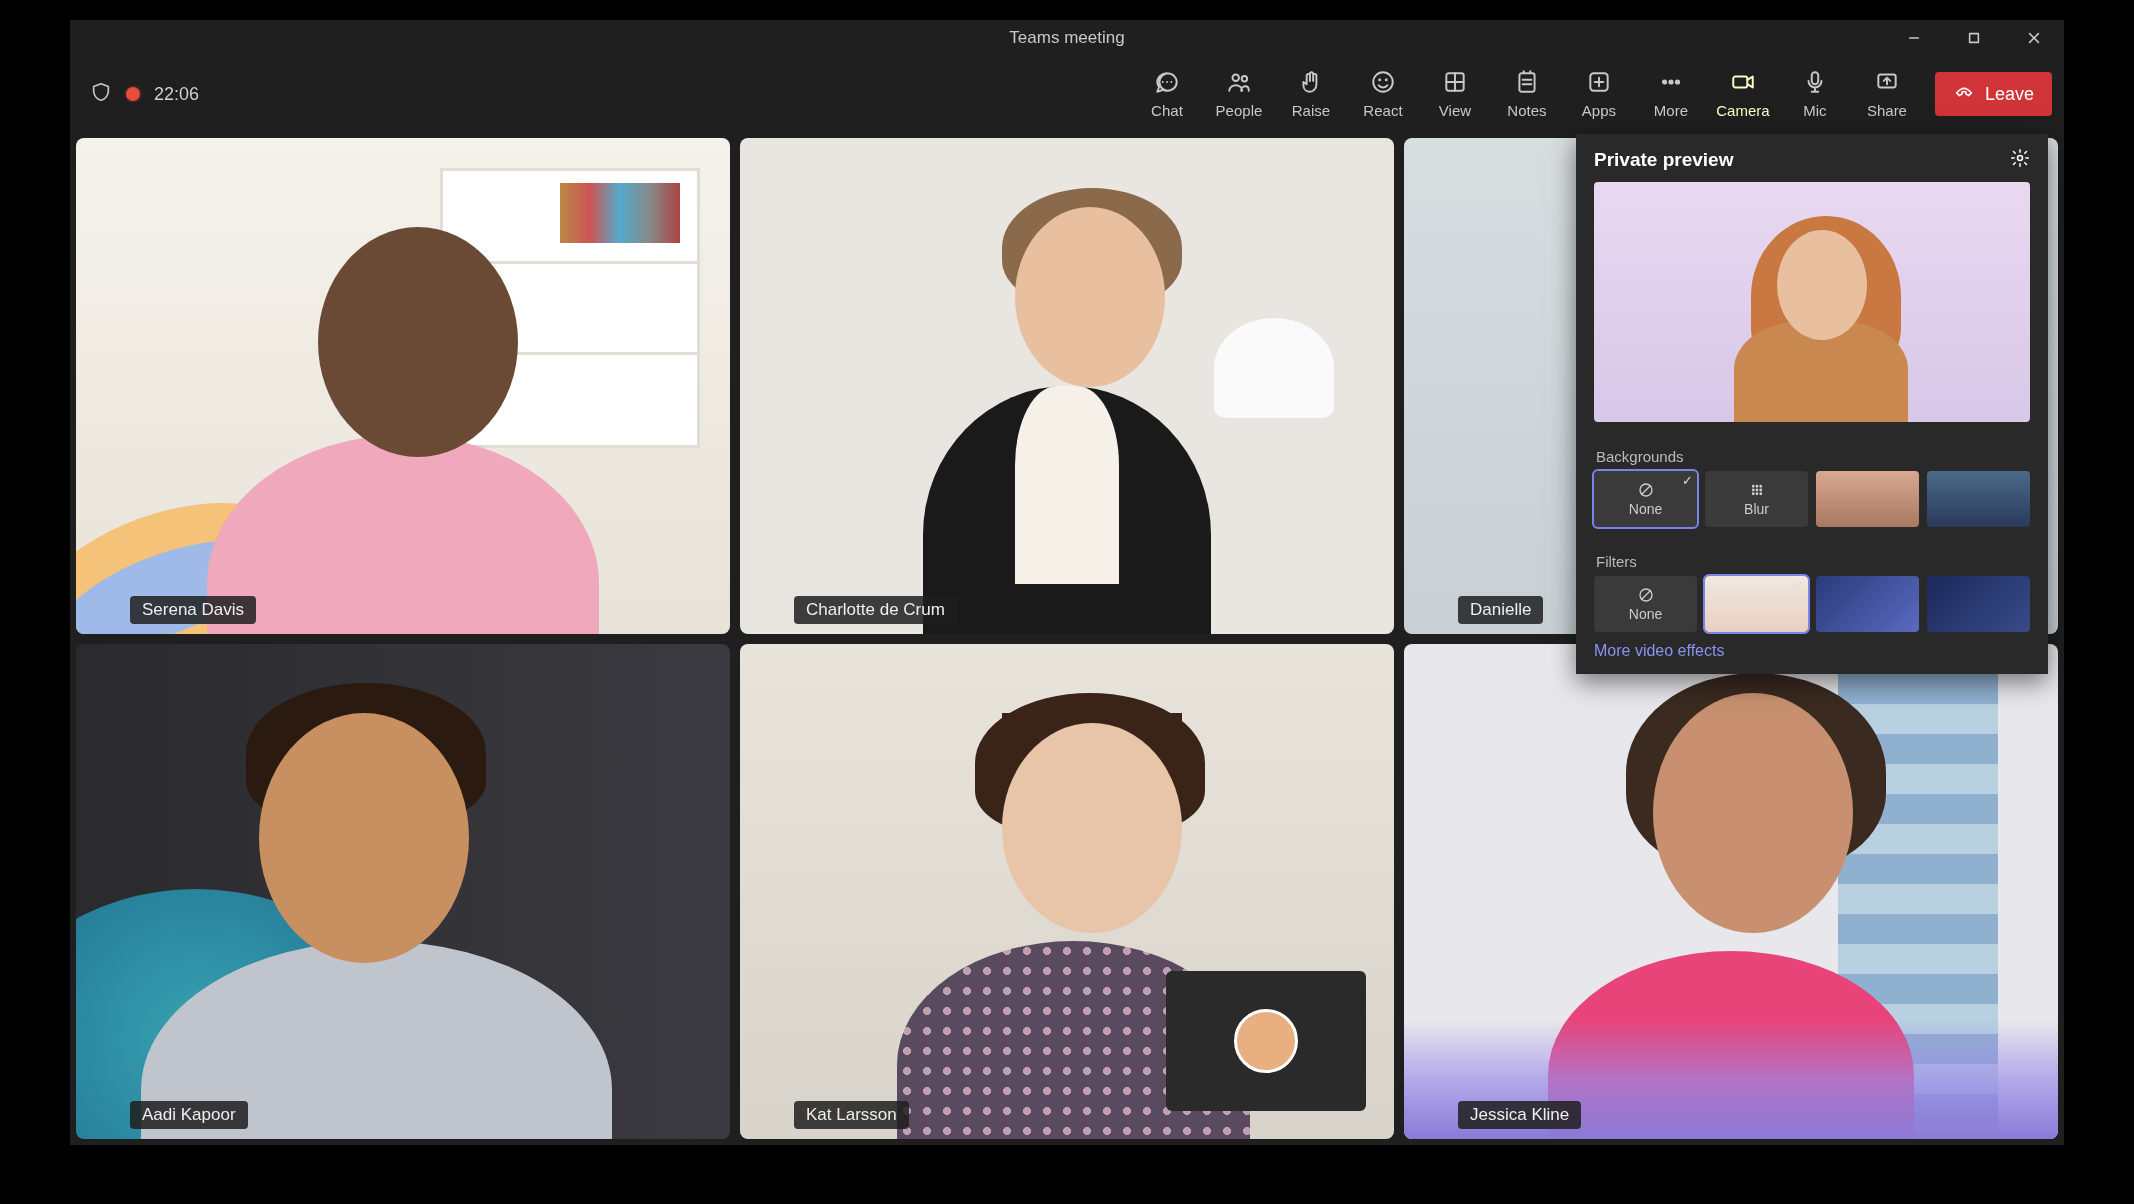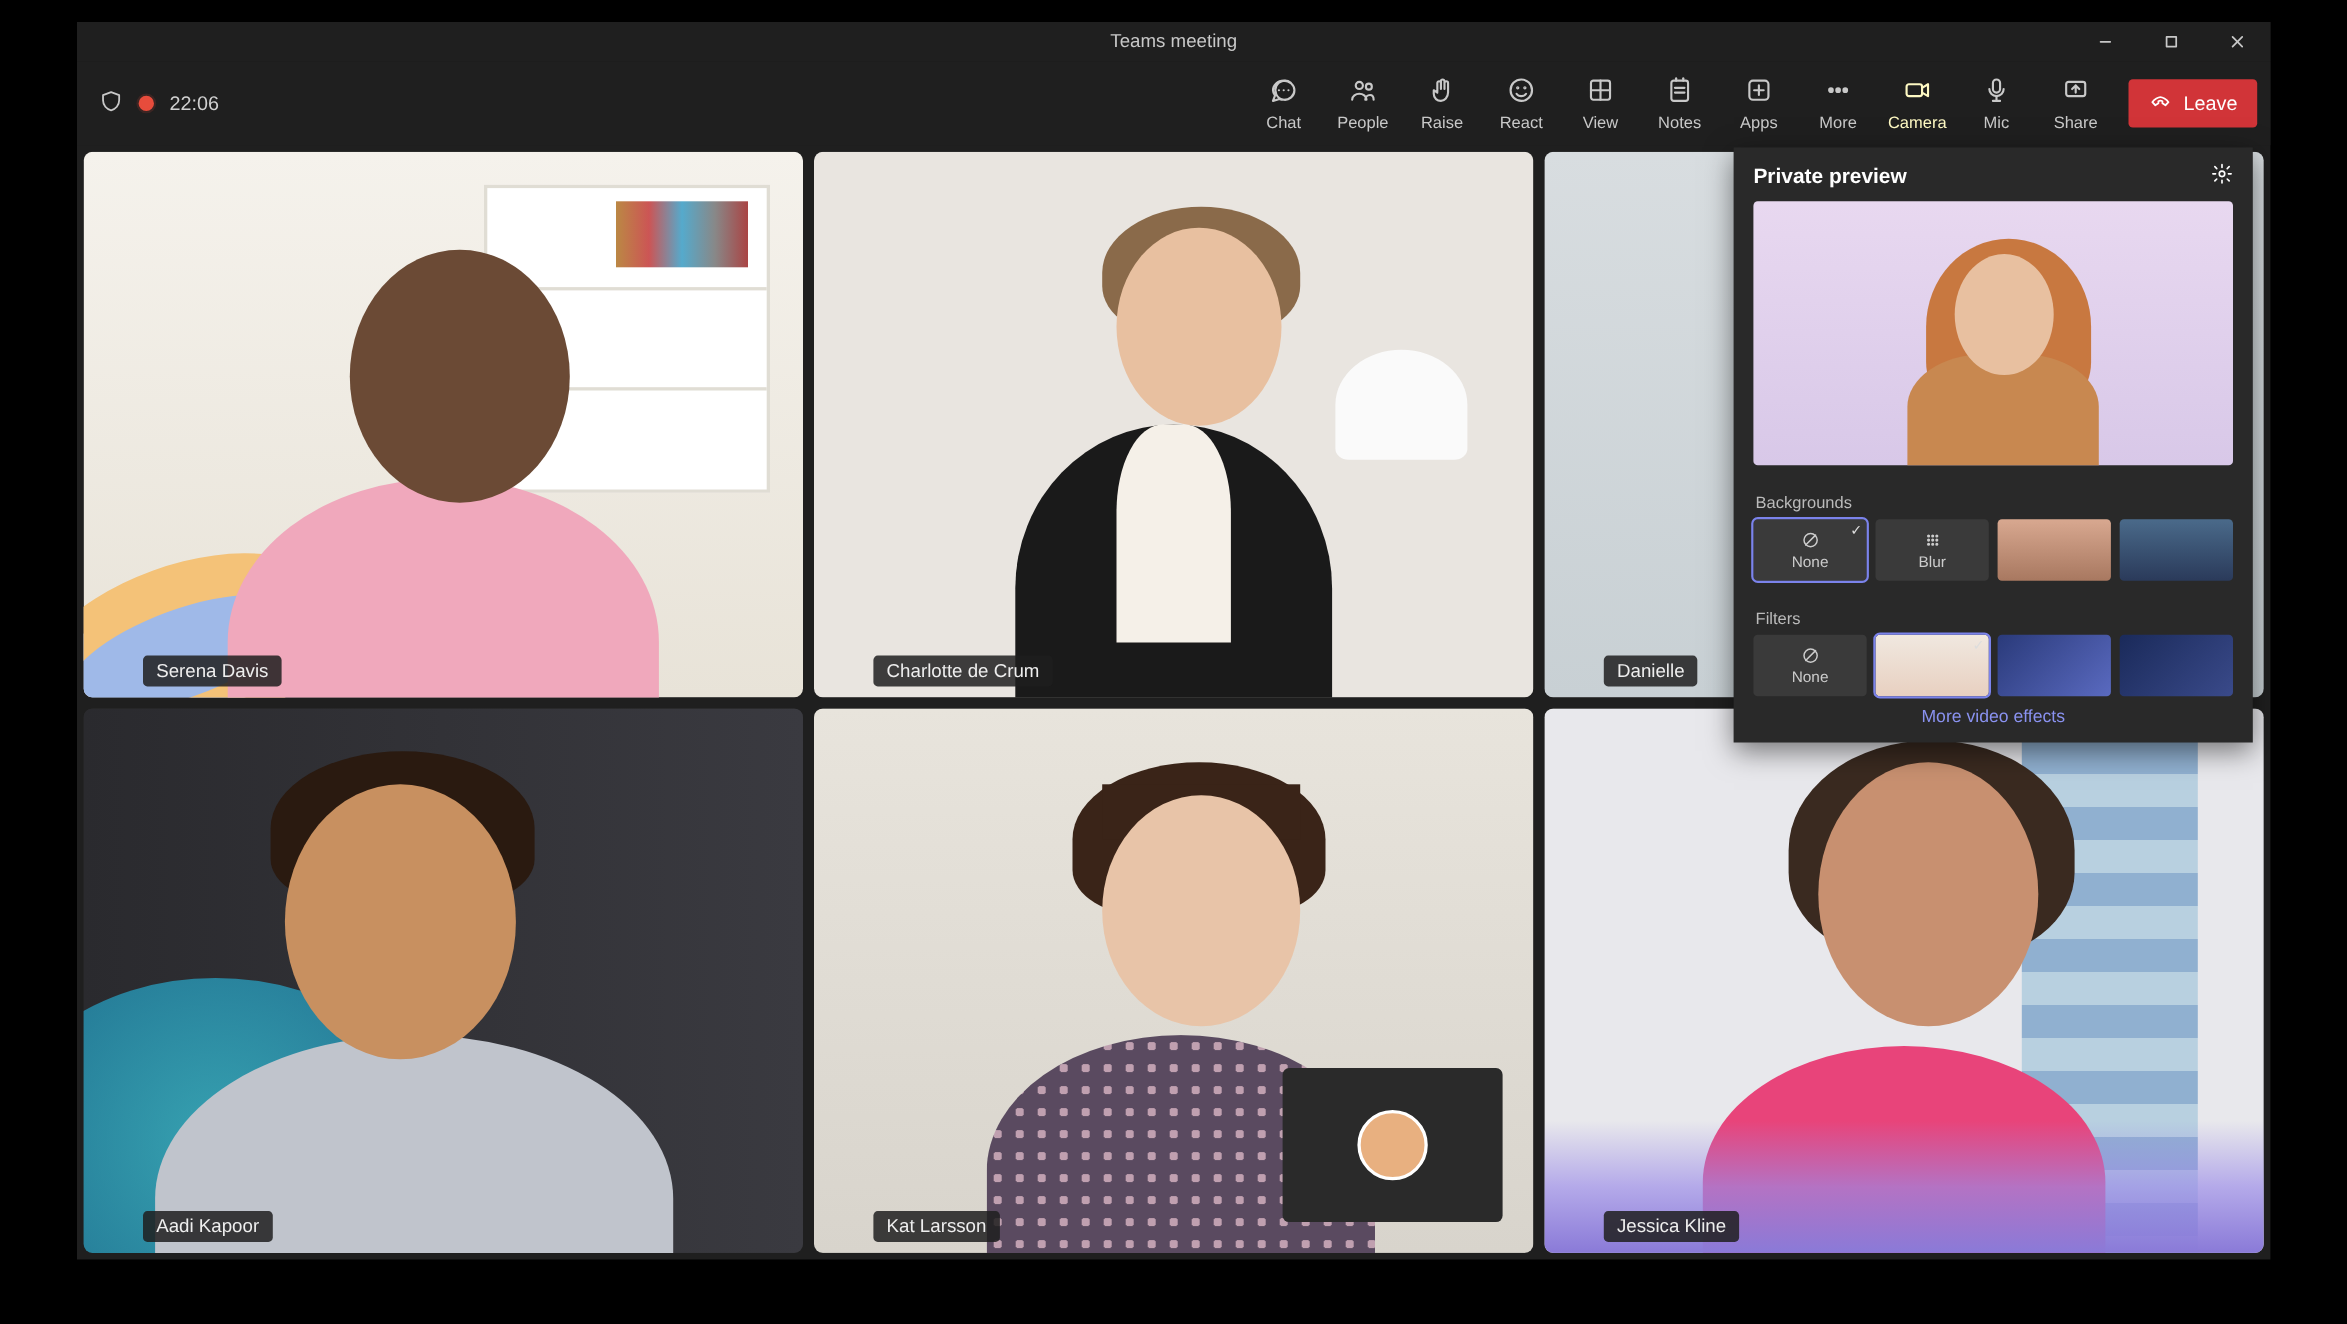--- a/index.html
+++ b/index.html
@@ -241,21 +241,21 @@
     display:flex; flex-direction:column; align-items:center; justify-content:center;
     color:#ccc; font-size:14px; gap:2px;
   }
   .thumb.selected { outline:2px solid #7b83eb; }
   .thumb .chk { position:absolute; right:4px; top:2px; font-size:13px; color:#ddd;}
   .thumb.bg1 { background: linear-gradient(#d8a890,#a87860); }
   .thumb.bg2 { background: linear-gradient(#4a6a8a,#2a3a5a); }
   .thumb.f1 { background: linear-gradient(#f0e8e0,#e8d0c0); }
   .thumb.f2 { background: linear-gradient(135deg,#2a3a7a,#5a6ac0); }
   .thumb.f3 { background: linear-gradient(135deg,#1a2a5a,#3a4a8a); }
-  .more-link { text-align:center; margin-top:10px; color:#8a92f0; font-size:16px; cursor:pointer;}
+  .more-link { text-align:left; margin-top:10px; color:#8a92f0; font-size:16px; cursor:pointer;}
   svg { fill: none; stroke: currentColor; stroke-width: 1.8; stroke-linecap: round; stroke-linejoin: round; }
 </style>
 </head>
 <body>
 
 <div class="app-window">
 
   <div class="titlebar">
     <div class="title">Teams meeting</div>
     <div class="window-controls">

